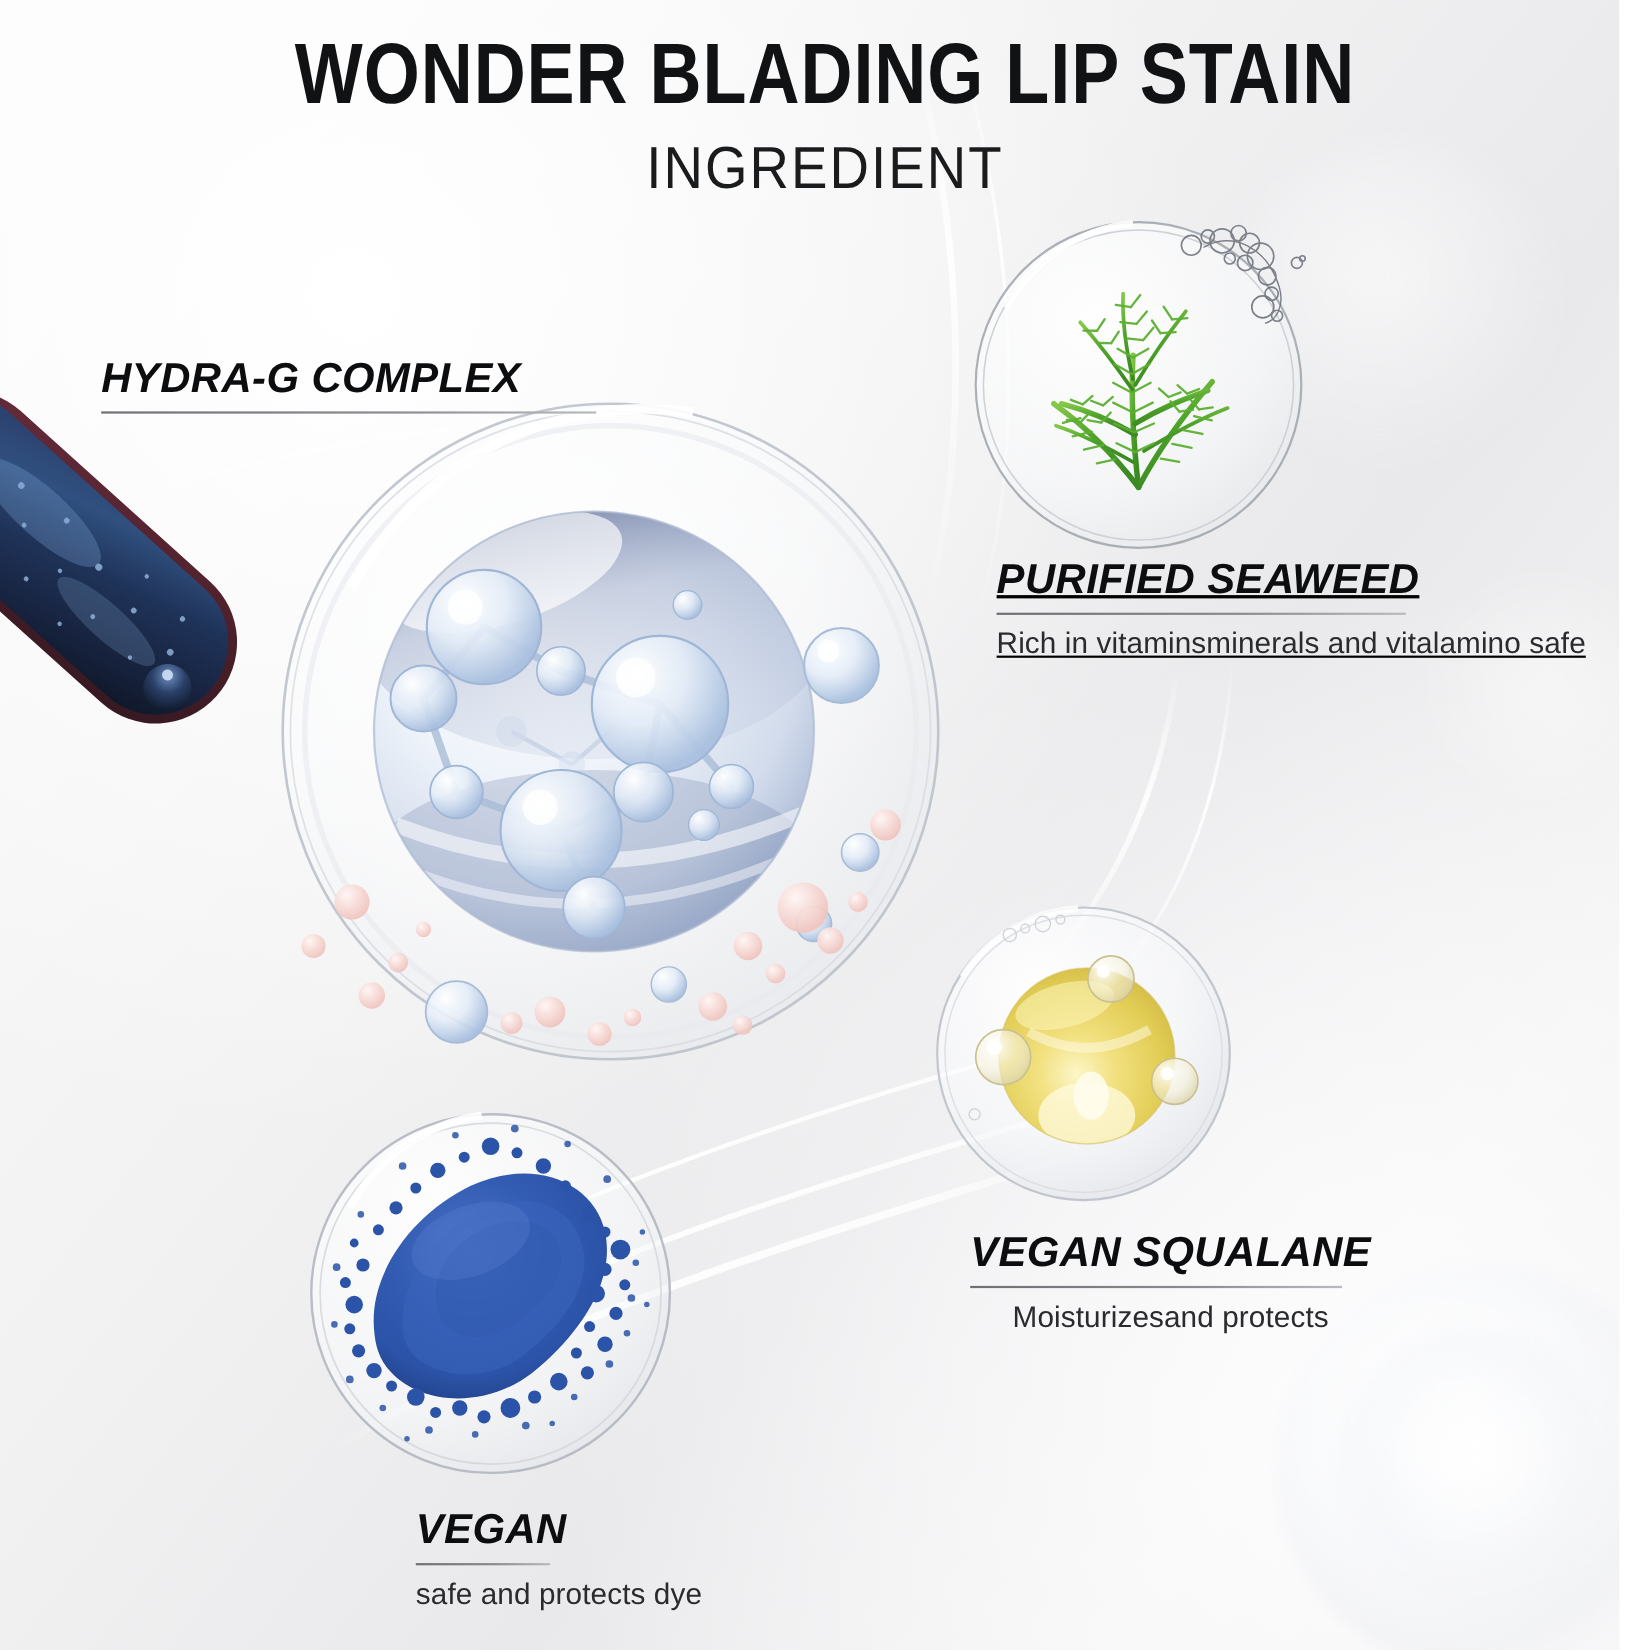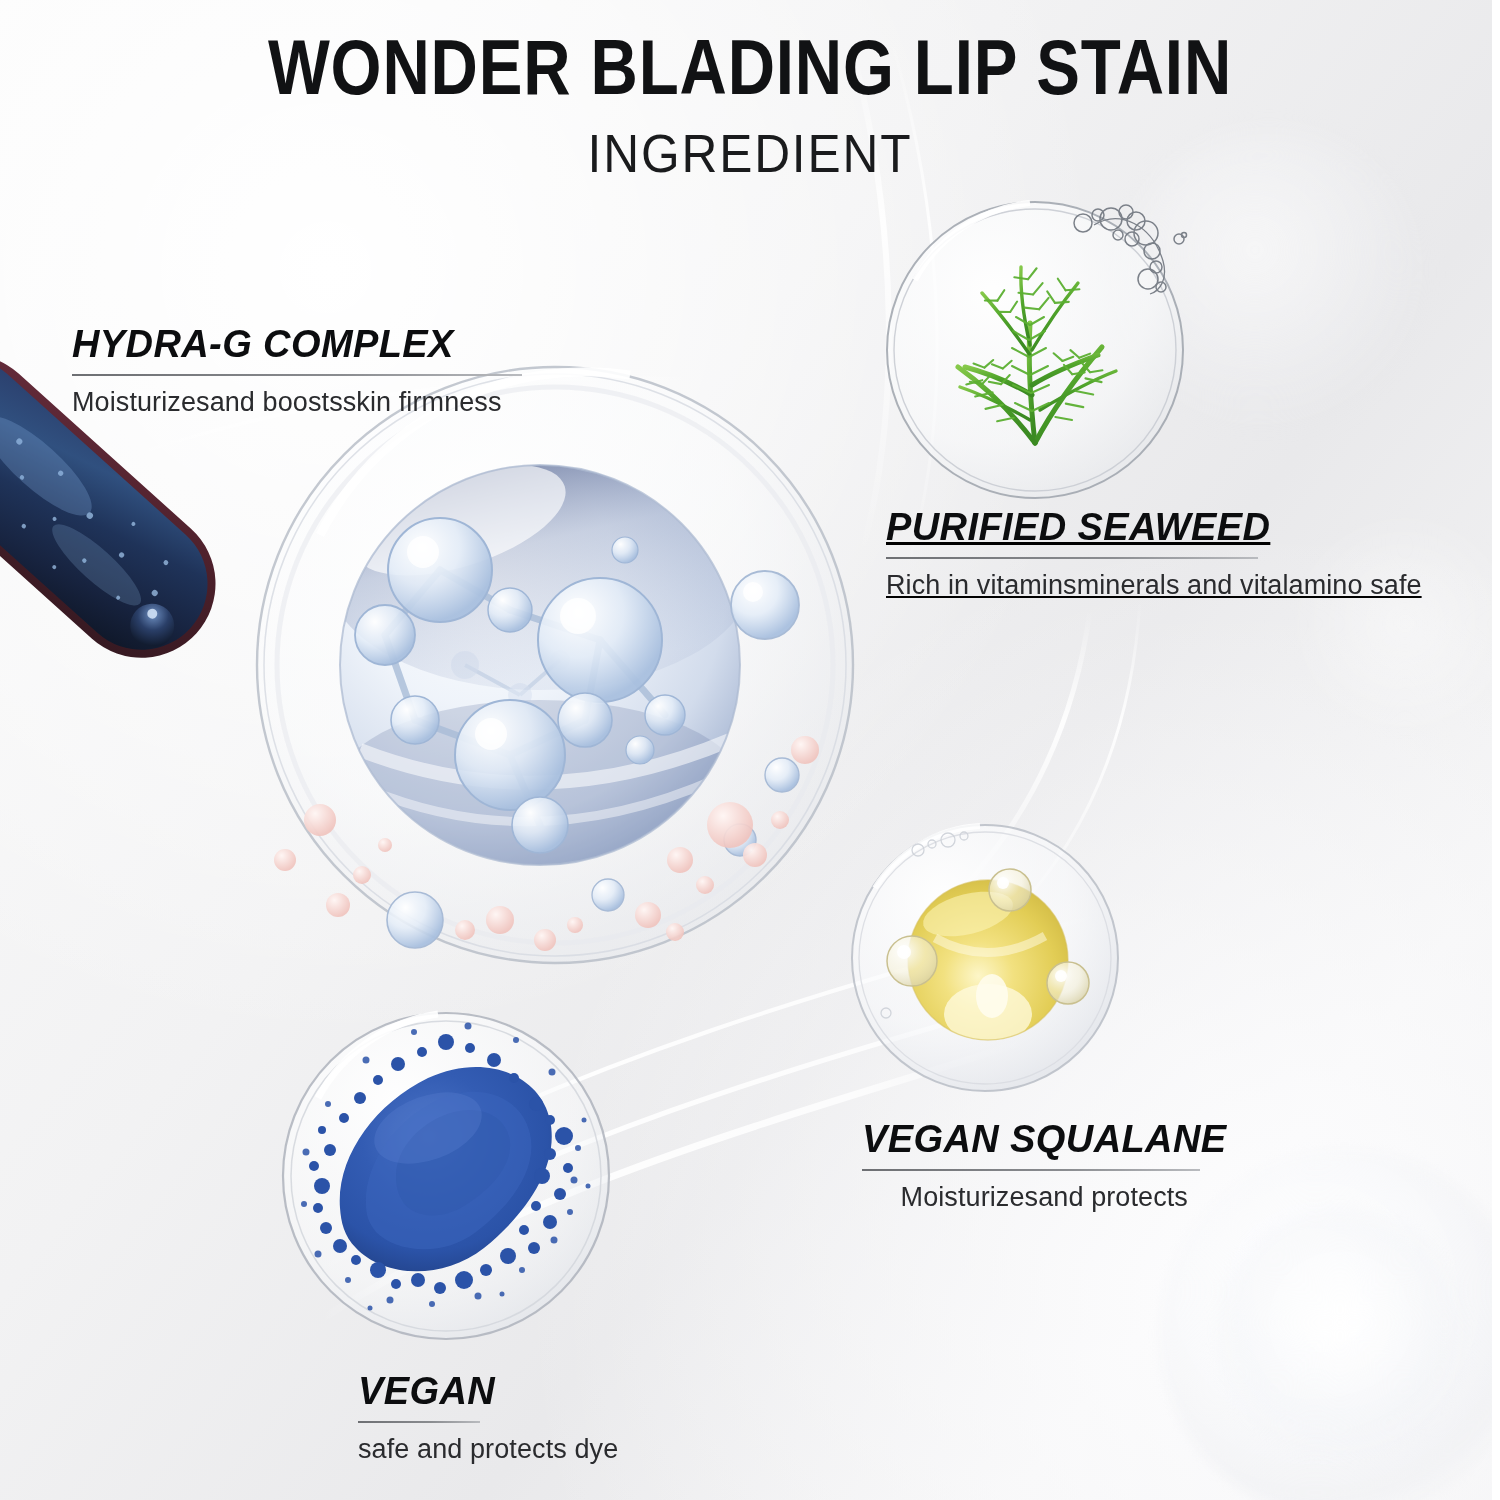--- a/index.html
+++ b/index.html
@@ -7,21 +7,20 @@
     width:1500px;height:1500px;overflow:hidden;
     font-family:"Liberation Sans","DejaVu Sans",sans-serif;
     background:#ffffff;
   }
   #stage{
     position:relative;width:1472px;height:1500px;overflow:hidden;
     background:
       radial-gradient(circle at 22% 18%, #ffffff 0%, rgba(255,255,255,0) 46%),
       radial-gradient(circle at 86% 86%, #fdfdfe 0%, rgba(253,253,254,0) 42%),
       linear-gradient(128deg, #fbfbfb 0%, #f2f2f3 38%, #e9e9eb 62%, #f3f3f4 82%, #ececee 100%);
-    padding-left: 20px;
   }
   
   .bokeh{position:absolute;border-radius:50%;pointer-events:none;}
   .bokeh.b1{left:1160px;top:1150px;width:370px;height:370px;
     background:radial-gradient(circle at 42% 38%, rgba(255,255,255,.95) 0%, rgba(248,249,251,.55) 40%, rgba(228,230,235,.30) 66%, rgba(236,237,240,0) 78%);
     filter:blur(6px);}
   .bokeh.b2{left:1215px;top:1210px;width:250px;height:250px;
     background:radial-gradient(circle at 50% 45%, rgba(255,255,255,.85) 0%, rgba(240,242,246,.35) 55%, rgba(240,242,246,0) 75%);
     filter:blur(8px);}
   .bokeh.b3{left:1120px;top:130px;width:300px;height:300px;
@@ -38,21 +37,21 @@
     font-weight:bold;font-size:78px;letter-spacing:1px;color:#111214;
     font-family:"Liberation Sans Narrow","Liberation Sans",sans-serif;
     transform:scaleX(.84);transform-origin:50% 50%;white-space:nowrap;
   }
   .subtitle{
     position:absolute;left:0;top:122px;width:1500px;text-align:center;
     font-size:54px;letter-spacing:2px;color:#1a1b1d;font-weight:400;
     font-family:"Liberation Sans Narrow","Liberation Sans",sans-serif;
     transform:scaleX(.92);transform-origin:50% 50%;white-space:nowrap;
   }
-  .label{position:absolute;}
+  .label{position:absolute;margin-left:20px;}
   .label .hd{
     font-weight:bold;font-style:italic;color:#0c0d0f;
     font-size:38px;letter-spacing:.4px;white-space:nowrap;line-height:1.05;
     font-family:"Liberation Sans","DejaVu Sans",sans-serif;
   }
   .label .rule{
     height:2px;margin-top:9px;
     background:linear-gradient(90deg,#6d6f73 0%,#8a8c90 60%,#b9bbbf 100%);
   }
   .label .sub{
@@ -566,21 +565,20 @@
       <circle cx="224" cy="219" r="5" fill="#cfe0f5" opacity=".9"></circle>
     </g>
   </svg>
 
   <div class="title">WONDER BLADING LIP STAIN</div>
   <div class="subtitle">INGREDIENT</div>
 
   <div class="label lbl-hydra">
     <div class="hd">HYDRA-G COMPLEX</div>
     <div class="rule"></div>
-    <div class="sub">Moisturizesand boostsskin firmness</div>
   </div>
 
   <div class="label lbl-seaweed">
     <div class="hd">PURIFIED SEAWEED</div>
     <div class="rule"></div>
     <div class="sub">Rich in vitaminsminerals and vitalamino safe</div>
   </div>
 
   <div class="label lbl-squalane">
     <div class="hd">VEGAN SQUALANE</div>

